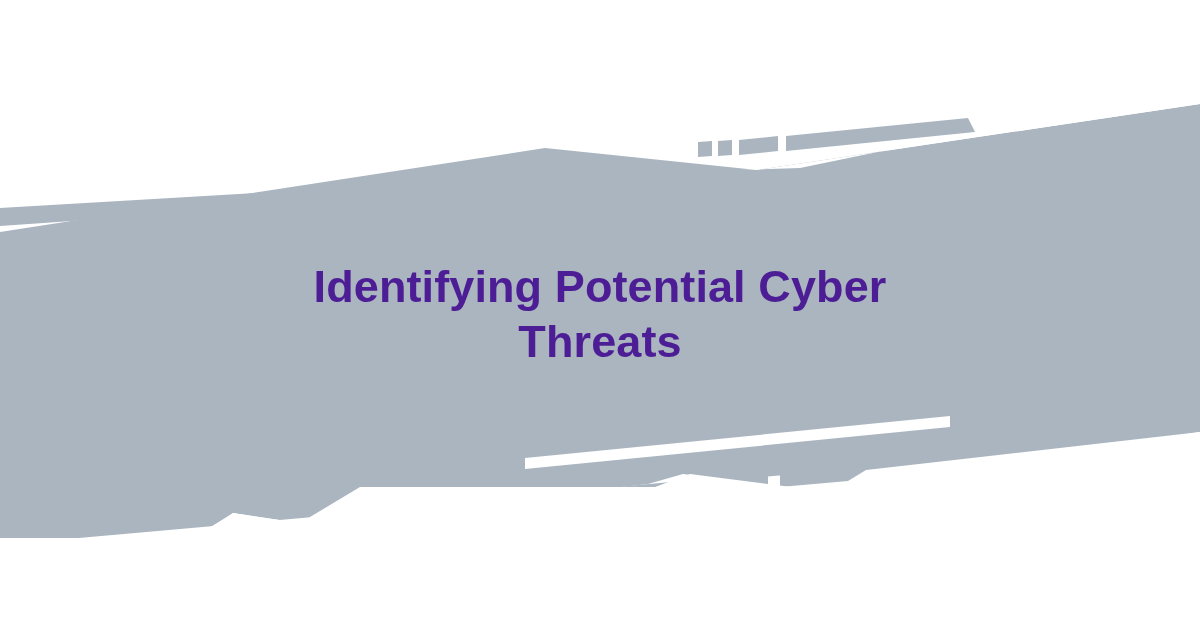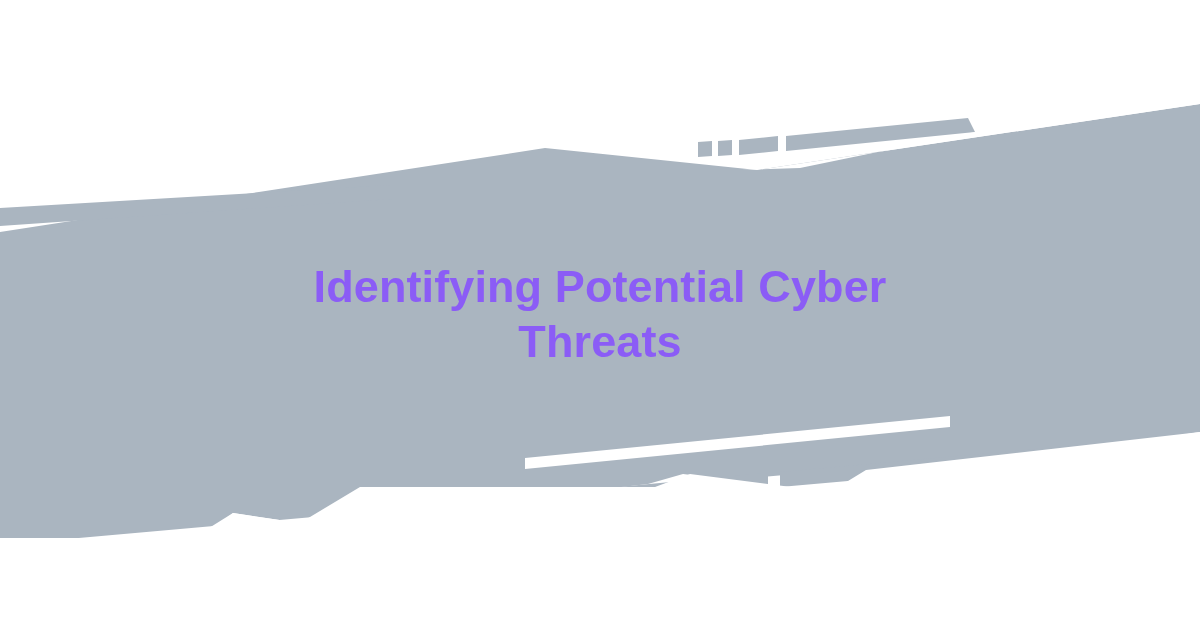--- a/index.html
+++ b/index.html
@@ -36,21 +36,21 @@
   }
   #title-text {
     width: 700px;
     margin: 0;
     text-align: center;
     font-family: "Liberation Sans", sans-serif;
     font-weight: bold;
     font-size: 45px;
     line-height: 1.22;
     letter-spacing: 0.1px;
-    color: #8b5cf6;
+    color: #4c1d95;
     white-space: pre-line;
   }
 </style>
 </head>
 <body>
 
 <div id="canvas">
 
   <svg id="bg-svg" viewBox="0 0 1200 630" preserveAspectRatio="none">
 

